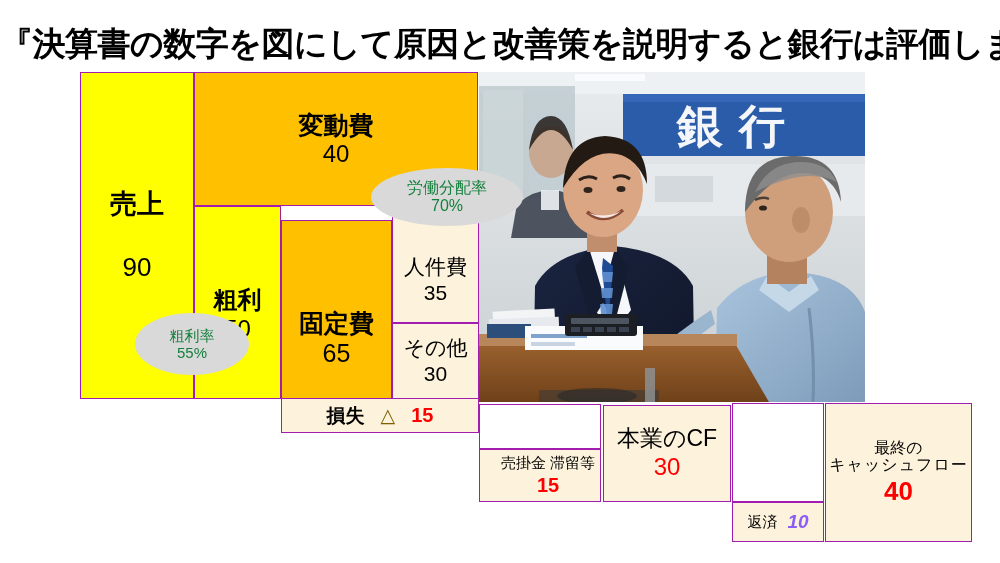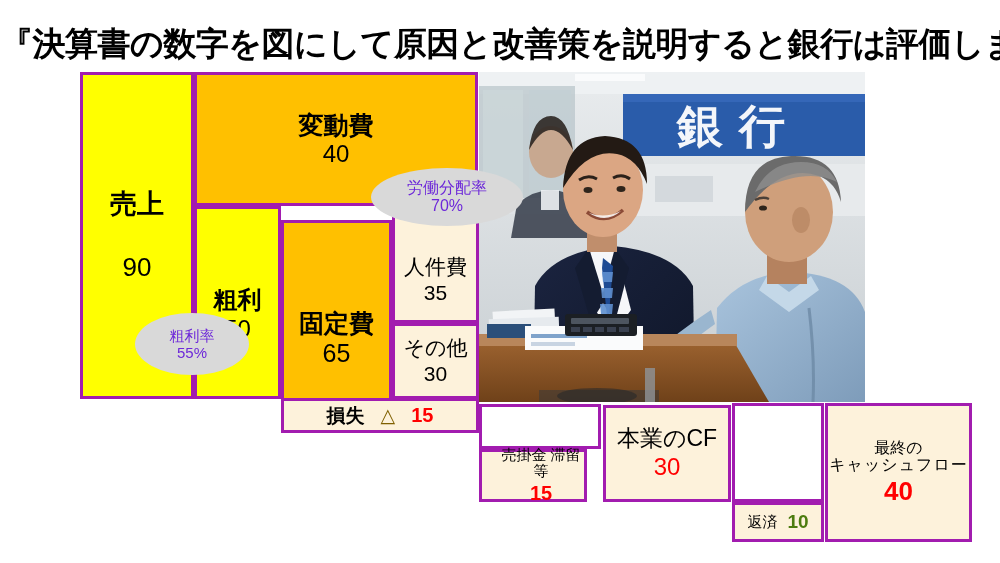--- a/index.html
+++ b/index.html
@@ -29,21 +29,21 @@
     color: #000000;
     letter-spacing: -0.5px;
     white-space: nowrap;
     line-height: 44px;
     text-align: center;
   }
   
   .box {
     position: absolute;
     box-sizing: border-box;
-    border: 3px solid #a21caf;
+    border: 1px solid #a21caf;
     display: flex;
     flex-direction: column;
     align-items: center;
     justify-content: center;
     text-align: center;
     color: #000000;
     line-height: 1.12;
   }
   .box .lbl { display: block; }
   .box .val { display: block; }
@@ -79,53 +79,53 @@
   #b-loss {
     left:281px; top:398px; width:198px; height:35px;
     flex-direction: row; justify-content: center; align-items: center;
     font-size: 19px; font-weight: bold; gap: 16px;
   }
   #b-loss .tri { color:#7f6000; font-weight:bold; }
   #b-loss .val { color:#ff0000; font-weight:bold; font-size:20px; }
 
   
   #b-recv-top  { left:479px; top:404px; width:122px; height:45px; }
-  #b-recv      { left:479px; top:449px; width:108px; height:53px; font-size:15px;padding-left:16px; }
+  #b-recv      { left:479px; top:449px; width:122px; height:53px; font-size:15px;padding-left:16px; }
   #b-recv .val { color:#ff0000; font-weight:bold; font-size:20px; margin-top:2px; }
 
   
   #b-opcf      { left:603px; top:405px; width:128px; height:97px; font-size:23px; font-weight:normal; }
   #b-opcf .val { color:#ff0000; font-size:24px; margin-top:2px; }
 
   
   #b-repay-top  { left:732px; top:403px; width:92px;  height:99px; }
   #b-repay {
     left:732px; top:502px; width:92px; height:40px;
     flex-direction: row; justify-content: center; align-items: center;
     font-size: 15px; gap: 10px;
   }
-  #b-repay .val { color:#4d7c0f; font-weight:bold; font-size:19px; }
+  #b-repay .val { color:#8b5cf6; font-weight:bold; font-size:19px;font-style:italic; }
 
   
   #b-finalcf      { left:825px; top:403px; width:147px; height:139px; font-size:16px; }
   #b-finalcf .lbl2 { display:block; letter-spacing: 1px; }
   #b-finalcf .val { color:#ff0000; font-weight:bold; font-size:26px; margin-top:3px; }
 
   
   .oval {
     position: absolute;
     box-sizing: border-box;
     background: #d9d9d9;
     border-radius: 50%;
     display: flex;
     flex-direction: column;
     align-items: center;
     justify-content: center;
     text-align: center;
-    color: #6d28d9;
+    color: #15803d;
     line-height: 1.15;
     z-index: 40;
   }
   #o-labor { left:371px; top:168px; width:152px; height:58px; font-size:16px; }
   #o-gross { left:135px; top:313px; width:114px; height:62px; font-size:15px; }
 
   
   #photo {
     position: absolute;
     left: 479px;

